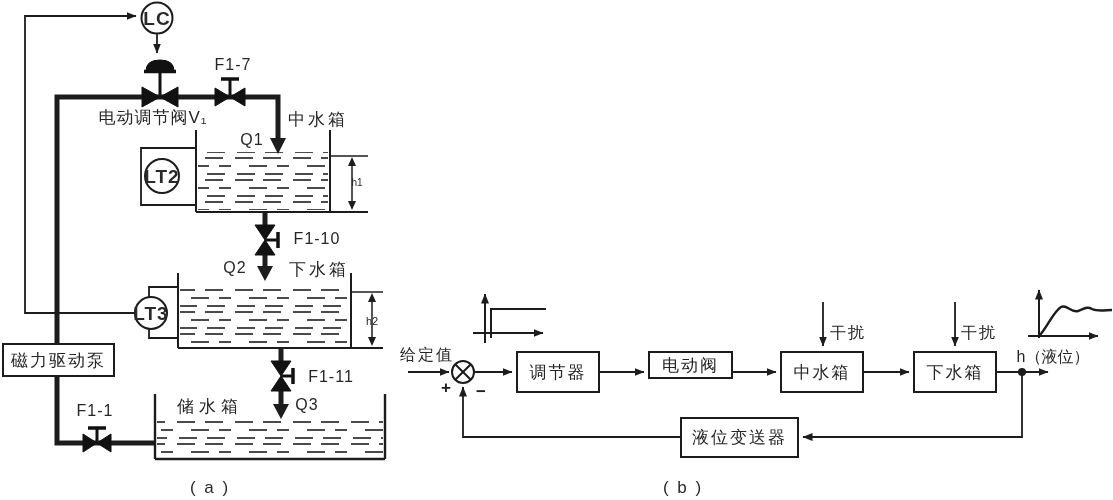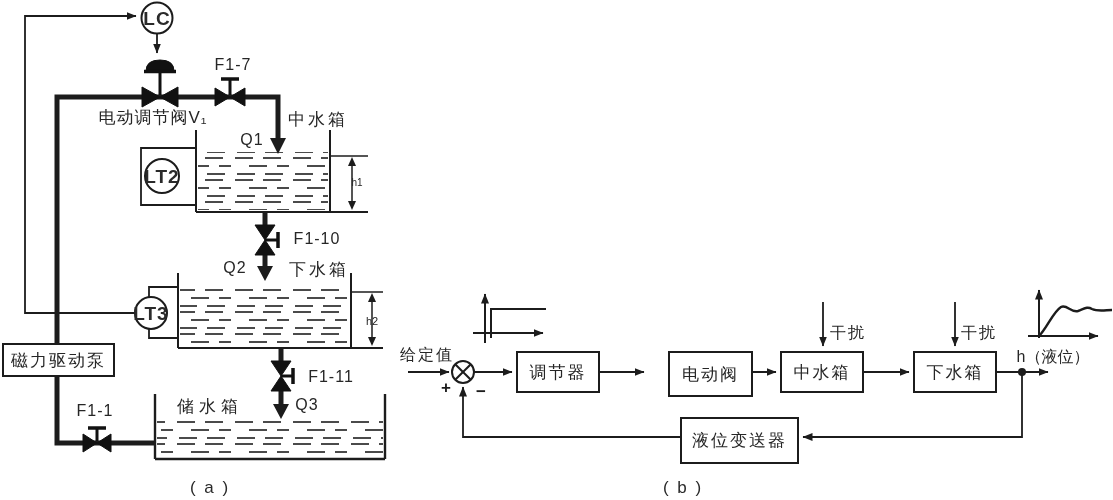--- a/index.html
+++ b/index.html
@@ -199,30 +199,30 @@
 
   <div class="lbl caption" style="left:210px;top:487px;">( a )</div>
 
   <div class="lbl" style="left:427px;top:355px;font-size:16px;letter-spacing:2px;">给定值</div>
   <div class="lbl sign" style="left:446px;top:387px;">+</div>
   <div class="lbl sign" style="left:481px;top:391px;">−</div>
 
   <div class="boxed" style="left:516px;top:351px;width:84px;height:42px;">
     <span>调节器</span>
   </div>
-  <div class="boxed" style="left:648px;top:351px;width:85px;height:46px;margin-left:20px;">
+  <div class="boxed" style="left:648px;top:351px;width:85px;height:28px;">
     <span>电动阀</span>
   </div>
   <div class="boxed" style="left:780px;top:351px;width:84px;height:42px;">
     <span>中水箱</span>
   </div>
   <div class="boxed" style="left:913px;top:351px;width:84px;height:42px;">
     <span>下水箱</span>
   </div>
-  <div class="boxed" style="left:680px;top:417px;width:119px;height:47px;">
+  <div class="boxed" style="left:680px;top:417px;width:119px;height:41px;">
     <span>液位变送器</span>
   </div>
 
   <div class="lbl" style="left:848px;top:333px;font-size:16px;letter-spacing:2px;">干扰</div>
   <div class="lbl" style="left:979px;top:333px;font-size:16px;letter-spacing:2px;">干扰</div>
   <div class="lbl" style="left:1053px;top:357px;font-size:16px;">h（液位）</div>
 
   <div class="lbl caption" style="left:683px;top:487px;">( b )</div>
 
 </div>

